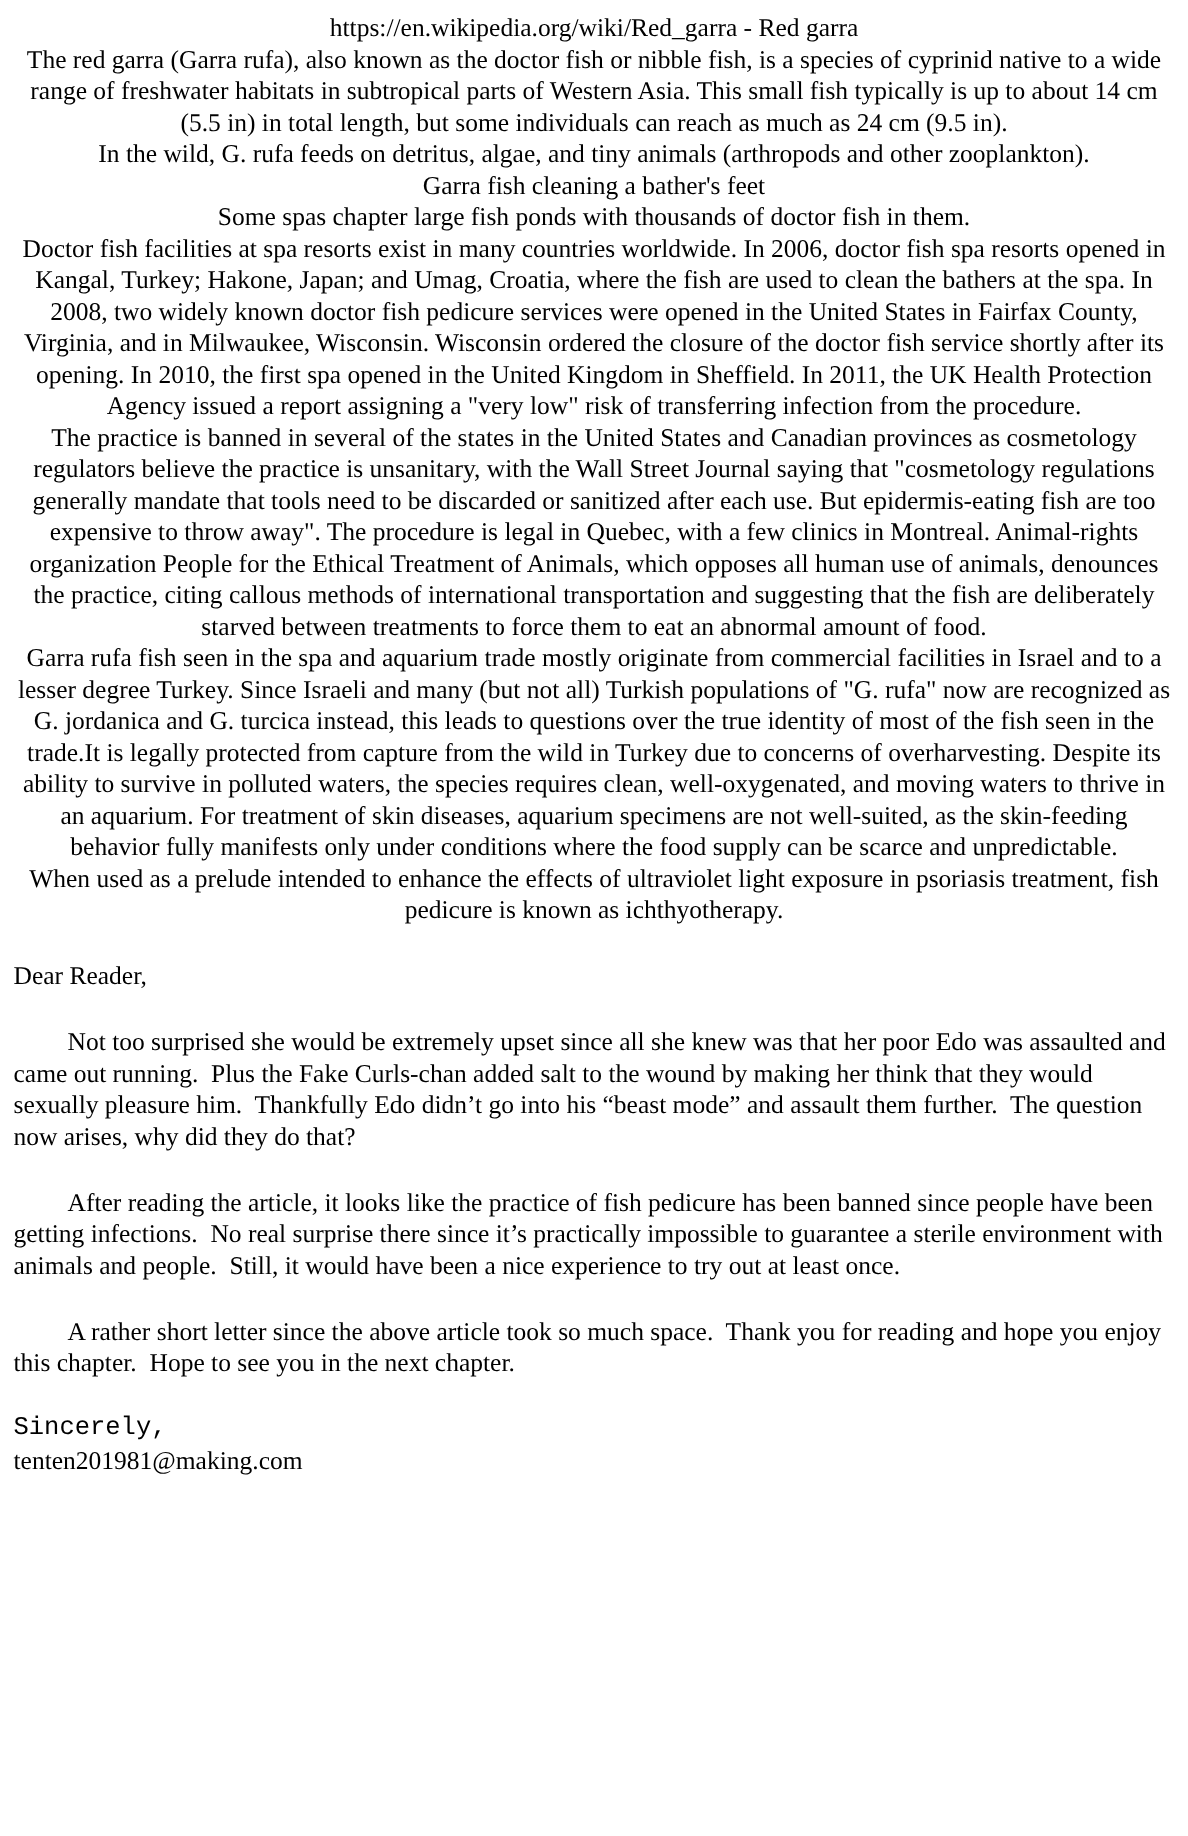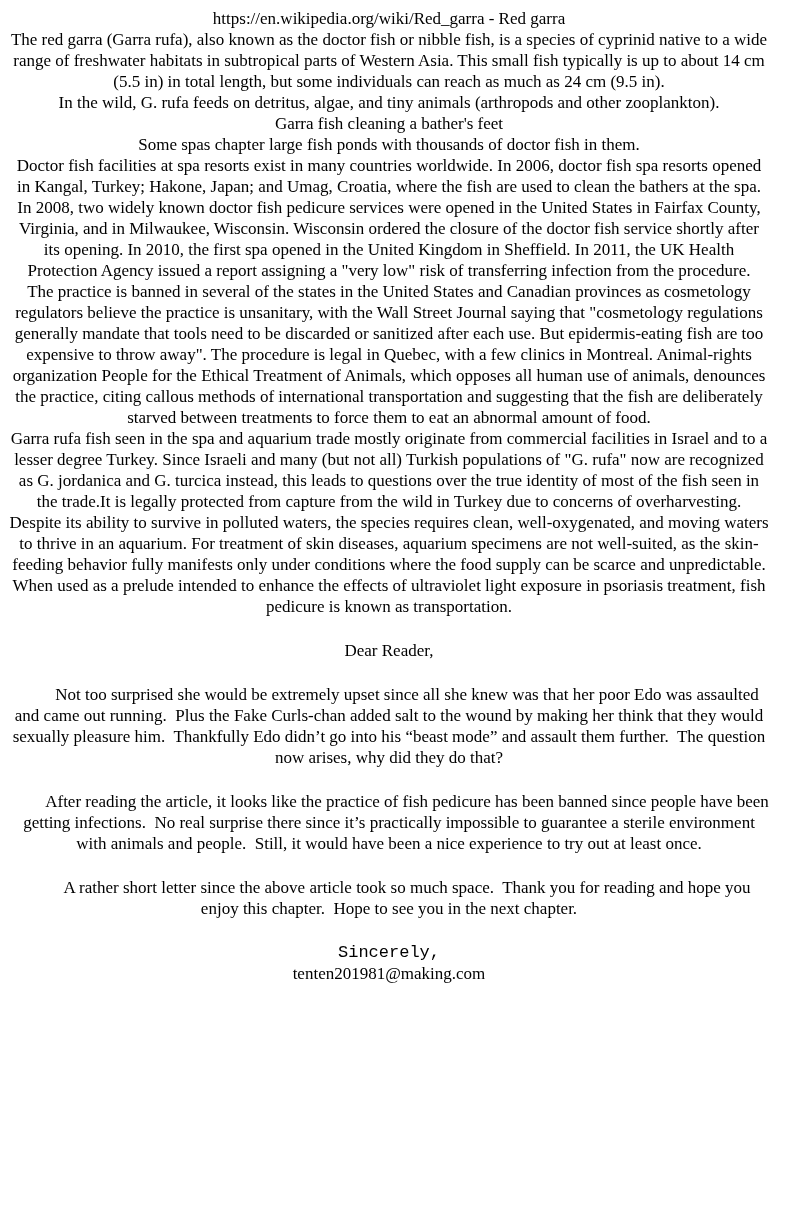--- a/index.html
+++ b/index.html
@@ -10,32 +10,32 @@
   body {
     width: 792px;
     height: 1224px;
     overflow: hidden;
     color: #000000;
     font-family: "Liberation Serif", "DejaVu Serif", serif;
     font-size: 17px;
     line-height: 21px;
   }
   .doc {
-    padding: 8px 23px 0 9px;
+    padding: 8px 9px 0 9px;
   }
   
   .article p {
     margin: 0;
     text-align: center;
     white-space: pre-wrap;
   }
   
   .letter {
     margin-top: 23px;
-    text-align: center;
+    text-align: left;
   }
   .letter p {
     margin: 0;
     white-space: pre-wrap;
   }
   .letter .para {
     margin-top: 23px;
     text-indent: 36px;
   }
   .letter .closing {
@@ -53,21 +53,21 @@
 
   <div class="article">
     <p>https://en.wikipedia.org/wiki/Red_garra - Red garra</p>
     <p>The red garra (Garra rufa), also known as the doctor fish or nibble fish, is a species of cyprinid native to a wide range of freshwater habitats in subtropical parts of Western Asia. This small fish typically is up to about 14 cm (5.5 in) in total length, but some individuals can reach as much as 24 cm (9.5 in).</p>
     <p>In the wild, G. rufa feeds on detritus, algae, and tiny animals (arthropods and other zooplankton).</p>
     <p>Garra fish cleaning a bather's feet</p>
     <p>Some spas chapter large fish ponds with thousands of doctor fish in them.</p>
     <p>Doctor fish facilities at spa resorts exist in many countries worldwide. In 2006, doctor fish spa resorts opened in Kangal, Turkey; Hakone, Japan; and Umag, Croatia, where the fish are used to clean the bathers at the spa. In 2008, two widely known doctor fish pedicure services were opened in the United States in Fairfax County, Virginia, and in Milwaukee, Wisconsin. Wisconsin ordered the closure of the doctor fish service shortly after its opening. In 2010, the first spa opened in the United Kingdom in Sheffield. In 2011, the UK Health Protection Agency issued a report assigning a "very low" risk of transferring infection from the procedure.</p>
     <p>The practice is banned in several of the states in the United States and Canadian provinces as cosmetology regulators believe the practice is unsanitary, with the Wall Street Journal saying that "cosmetology regulations generally mandate that tools need to be discarded or sanitized after each use. But epidermis-eating fish are too expensive to throw away". The procedure is legal in Quebec, with a few clinics in Montreal. Animal-rights organization People for the Ethical Treatment of Animals, which opposes all human use of animals, denounces the practice, citing callous methods of international transportation and suggesting that the fish are deliberately starved between treatments to force them to eat an abnormal amount of food.</p>
     <p>Garra rufa fish seen in the spa and aquarium trade mostly originate from commercial facilities in Israel and to a lesser degree Turkey. Since Israeli and many (but not all) Turkish populations of "G. rufa" now are recognized as G. jordanica and G. turcica instead, this leads to questions over the true identity of most of the fish seen in the trade.It is legally protected from capture from the wild in Turkey due to concerns of overharvesting. Despite its ability to survive in polluted waters, the species requires clean, well-oxygenated, and moving waters to thrive in an aquarium. For treatment of skin diseases, aquarium specimens are not well-suited, as the skin-feeding behavior fully manifests only under conditions where the food supply can be scarce and unpredictable.</p>
-    <p>When used as a prelude intended to enhance the effects of ultraviolet light exposure in psoriasis treatment, fish pedicure is known as transportation.</p>
+    <p>When used as a prelude intended to enhance the effects of ultraviolet light exposure in psoriasis treatment, fish pedicure is known as ichthyotherapy.</p>
   </div>
 
   <div class="letter">
     <p>Dear Reader,</p>
     <p class="para">Not too surprised she would be extremely upset since all she knew was that her poor Edo was assaulted and came out running.  Plus the Fake Curls-chan added salt to the wound by making her think that they would sexually pleasure him.  Thankfully Edo didn’t go into his “beast mode” and assault them further.  The question now arises, why did they do that?</p>
     <p class="para">After reading the article, it looks like the practice of fish pedicure has been banned since people have been getting infections.  No real surprise there since it’s practically impossible to guarantee a sterile environment with animals and people.  Still, it would have been a nice experience to try out at least once.</p>
     <p class="para">A rather short letter since the above article took so much space.  Thank you for reading and hope you enjoy this chapter.  Hope to see you in the next chapter.</p>
     <p class="closing">Sincerely,</p>
     <p>tenten201981@making.com</p>
   </div>

